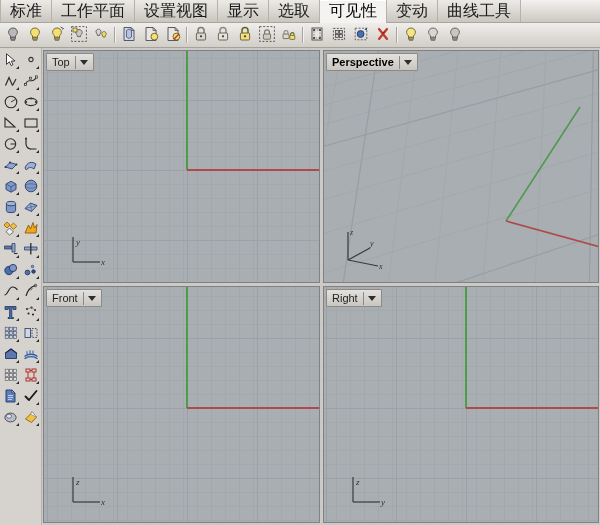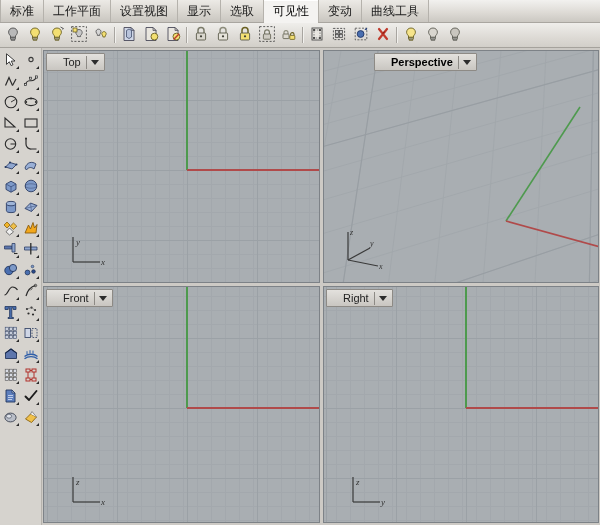--- a/index.html
+++ b/index.html
@@ -15,21 +15,21 @@
   
   .tabbar{
     position:absolute;left:0;top:0;width:600px;height:23px;
     background:linear-gradient(#f2f1ef,#dedbd6 55%,#cbc8c2);
     border-bottom:1px solid #a9a6a0;
     display:flex;align-items:stretch;
     box-sizing:border-box;
   }
   .tab{
     display:flex;align-items:center;justify-content:center;
-    padding:0 9px;font-size:12px;color:#1b1b1b;
+    padding:0 9px;font-size:16px;color:#1b1b1b;
     position:relative;white-space:nowrap;
     background:linear-gradient(#eceae6,#d8d5cf 60%,#c9c6c0);
     border-right:1px solid #b5b2ac;
     cursor:default;
   }
   .tab:first-child{border-left:1px solid #b5b2ac;}
   .tab.active{
     background:#f4f3f1;
     color:#000;
     border-right:1px solid #b5b2ac;
@@ -98,25 +98,25 @@
 
   .vp-canvas{position:absolute;inset:0;overflow:hidden;}
 
   
   .vp-title{
     position:absolute;left:2px;top:2px;height:16px;
     display:flex;align-items:center;
     background:linear-gradient(#e3e1dd,#c9c6c1);
     border:1px solid #8d8a85;
     border-radius:1px;
-    padding:0 1px 0 16px;
+    padding:0 1px 0 5px;
     font-size:11px;color:#222;
     z-index:5;cursor:default;
   }
-  .vp-title.active{font-weight:bold;color:#000;margin-left:48px;}
+  .vp-title.active{font-weight:bold;color:#000;}
   .vp-title .vp-sep{
     width:1px;height:13px;background:#8d8a85;margin:0 4px 0 5px;
   }
   .vp-caret{
     width:0;height:0;margin-right:4px;
     border-left:4px solid transparent;border-right:4px solid transparent;
     border-top:5px solid #2d2d2d;
   }
 
   

